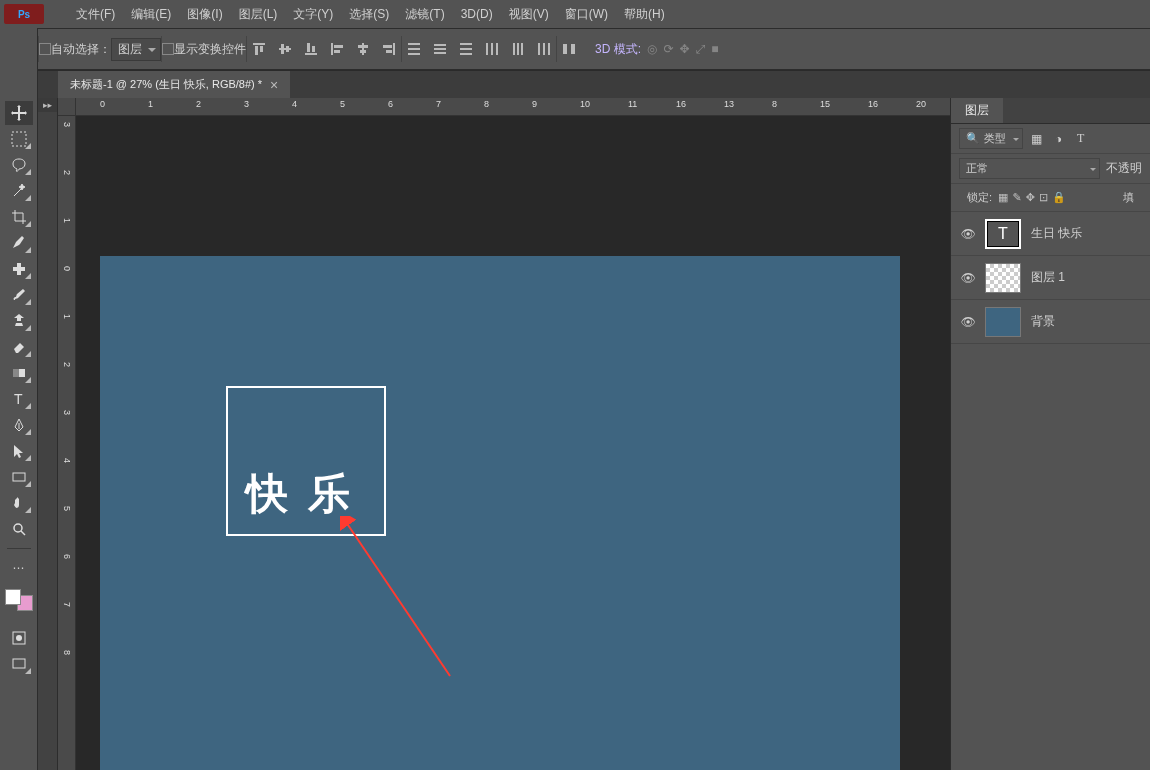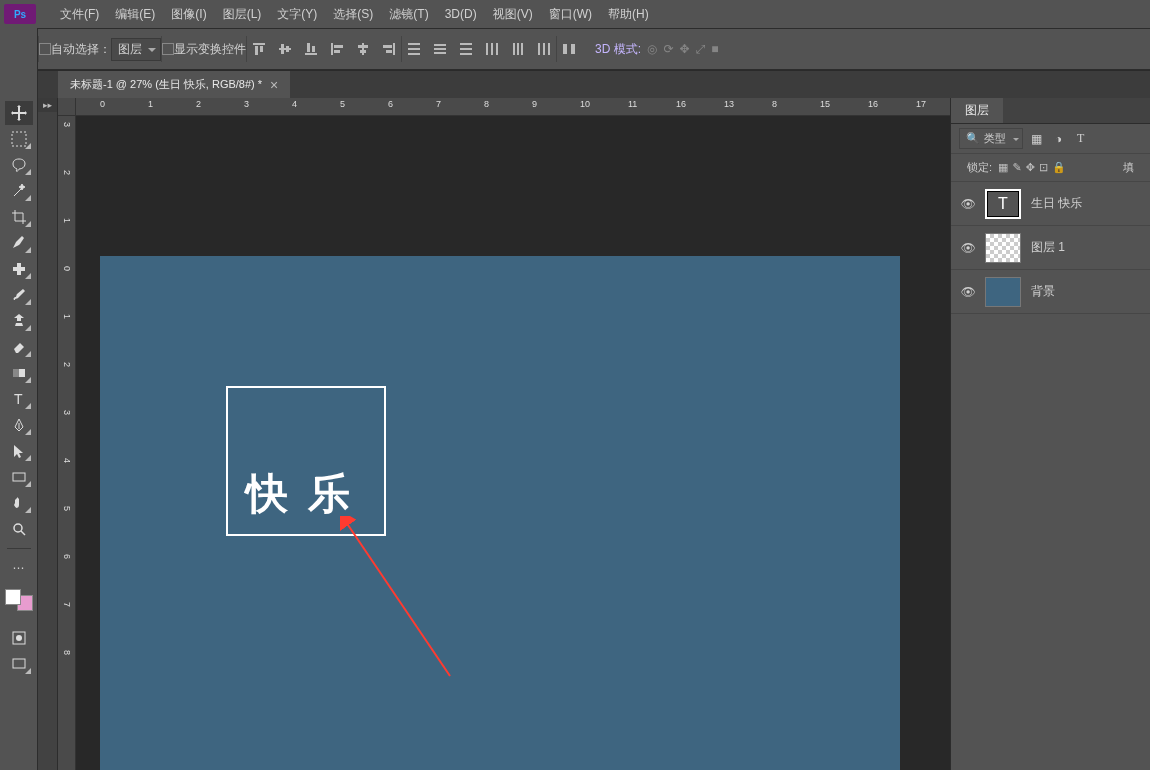--- a/index.html
+++ b/index.html
@@ -1,20 +1,20 @@
 <!DOCTYPE html>
 <html><head>
 <meta charset="utf-8">
 <style>
 * { margin: 0; padding: 0; box-sizing: border-box; font-family: "Microsoft YaHei", sans-serif; user-select: none; }
 body { background: #535353; width: 1150px; height: 770px; overflow: hidden; color: #d0d0d0; font-size: 12px; }
 
 
 .menubar { height: 28px; background: #535353; display: flex; align-items: center; padding-left: 4px; }
-.ps-logo { width: 32px; height: 20px; background: #701a75; color: #31a8ff; font-weight: bold; font-size: 10px; display: flex; align-items: center; justify-content: center; margin-right: 16px; border-radius: 2px; }
+.ps-logo { width: 40px; height: 20px; background: #7f1d1d; color: #31a8ff; font-weight: bold; font-size: 10px; display: flex; align-items: center; justify-content: center; margin-right: 24px; border-radius: 2px; }
 .menubar-item { padding: 0 8px; height: 100%; display: flex; align-items: center; cursor: pointer; }
 
 
 .optionsbar { height: 42px; background: #535353; border-top: 1px solid #2c2c2c; border-bottom: 1px solid #2c2c2c; display: flex; align-items: center; padding-left: 10px; }
 .opt-icon { width: 20px; height: 20px; display: flex; align-items: center; justify-content: center; }
 .opt-sep { width: 1px; height: 26px; background: #444; }
 .opt-checkbox { width: 12px; height: 12px; border: 1px solid #888; display: inline-block; }
 .opt-select { border: 1px solid #3a3a3a; background: #4a4a4a; padding: 2px 18px 2px 6px; position: relative; }
 .opt-select::after { content: ""; position: absolute; right: 4px; top: 50%; margin-top: -1px; border: 4px solid transparent; border-top-color: #aaa; }
 .align-icons { display: flex; gap: 2px; }
@@ -375,21 +375,21 @@
       <span class="num" style="left: 360px;">7</span>
       <span class="num" style="left: 408px;">8</span>
       <span class="num" style="left: 456px;">9</span>
       <span class="num" style="left: 504px;">10</span>
       <span class="num" style="left: 552px;">11</span>
       <span class="num" style="left: 600px;">16</span>
       <span class="num" style="left: 648px;">13</span>
       <span class="num" style="left: 696px;">8</span>
       <span class="num" style="left: 744px;">15</span>
       <span class="num" style="left: 792px;">16</span>
-      <span class="num" style="left: 840px;">17</span>
+      <span class="num" style="left: 840px;">20</span>
     </div>
   <div class="ruler-v" id="rulerV">
       <span class="num" style="top: 6px;">3</span>
       <span class="num" style="top: 54px;">2</span>
       <span class="num" style="top: 102px;">1</span>
       <span class="num" style="top: 150px;">0</span>
       <span class="num" style="top: 198px;">1</span>
       <span class="num" style="top: 246px;">2</span>
       <span class="num" style="top: 294px;">3</span>
       <span class="num" style="top: 342px;">4</span>
@@ -420,20 +420,24 @@
   </div>
   <div class="panel-row">
     <div class="filter-sel">
       <span>🔍</span>
       <span>类型</span>
     </div>
     <span class="mini-icon">▦</span>
     <span class="mini-icon">◑</span>
     <span class="mini-icon" style="font-family:serif">T</span>
   </div>
+  <div class="panel-row">
+    <div class="blend-sel">正常</div>
+    <span>不透明</span>
+  </div>
   <div class="lock-row">
     <span>锁定:</span>
     <div class="lock-icons">
       <span>▦</span>
       <span>✎</span>
       <span>✥</span>
       <span>⊡</span>
       <span>🔒</span>
     </div>
     <span style="margin-left:auto">填</span>

